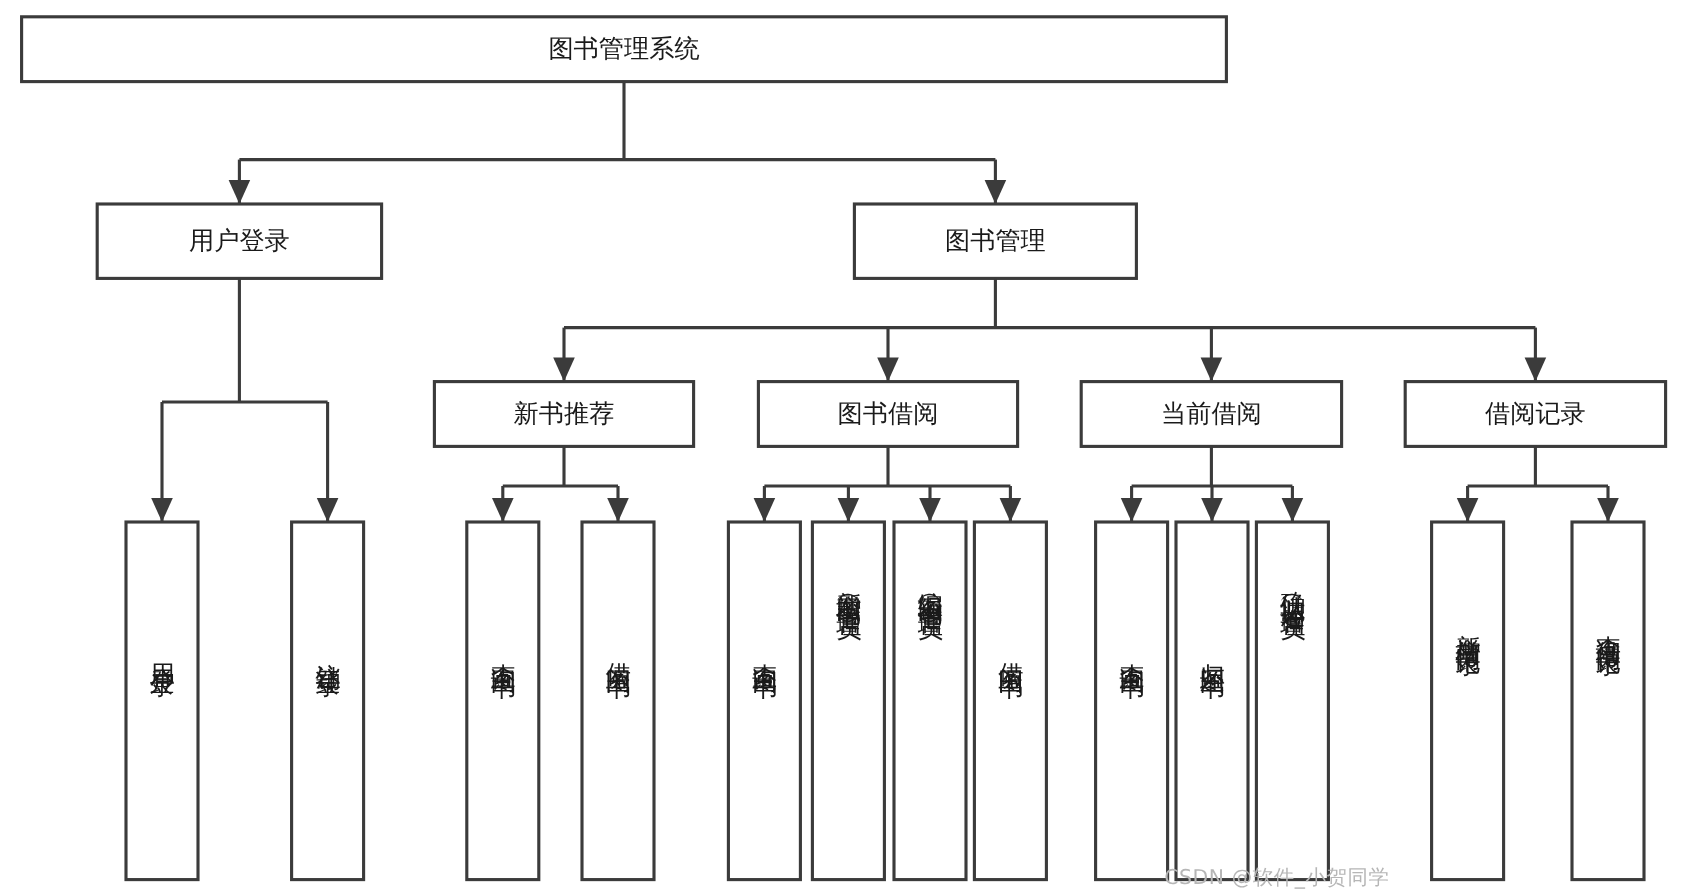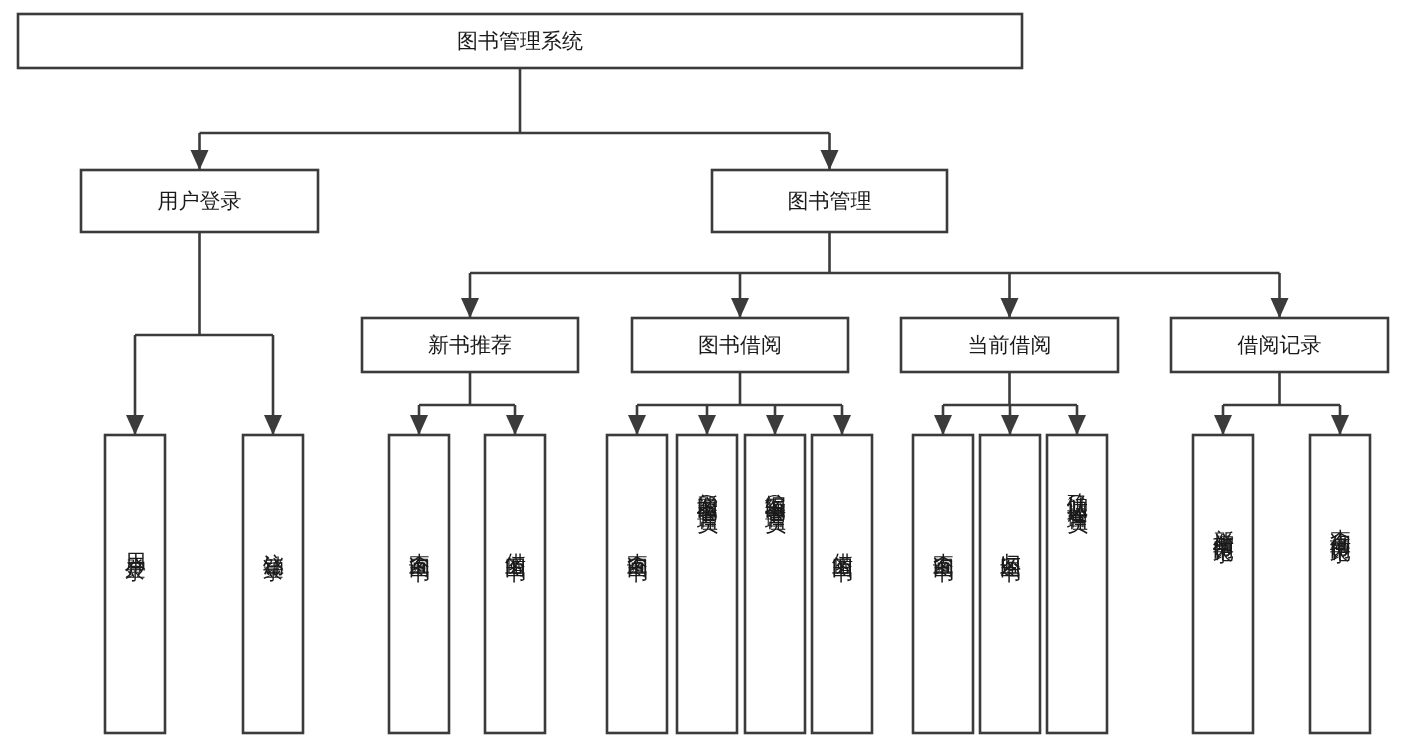--- a/index.html
+++ b/index.html
@@ -204,13 +204,14 @@
       <div class="vlabel-wrap" style="left: 1047px; top: 435px; width: 60px; height: 298px; padding-top: 41px; box-sizing: border-box;">
         <span class="node-label-v" style="position: static;">确认归还（管理员）</span>
       </div>
       <div class="vlabel-wrap" style="left: 1193px; top: 435px; width: 60px; height: 298px; padding-top: 77px; box-sizing: border-box;">
         <span class="node-label-v" style="position: static;">新增借阅记录</span>
       </div>
       <div class="vlabel-wrap" style="left: 1310px; top: 435px; width: 60px; height: 298px; padding-top: 77px; box-sizing: border-box;">
         <span class="node-label-v" style="position: static;">查询借阅记录</span>
       </div>
     </div>
+  <div class="watermark">CSDN @软件_小贺同学</div>
 </div>
 
 </body></html>

